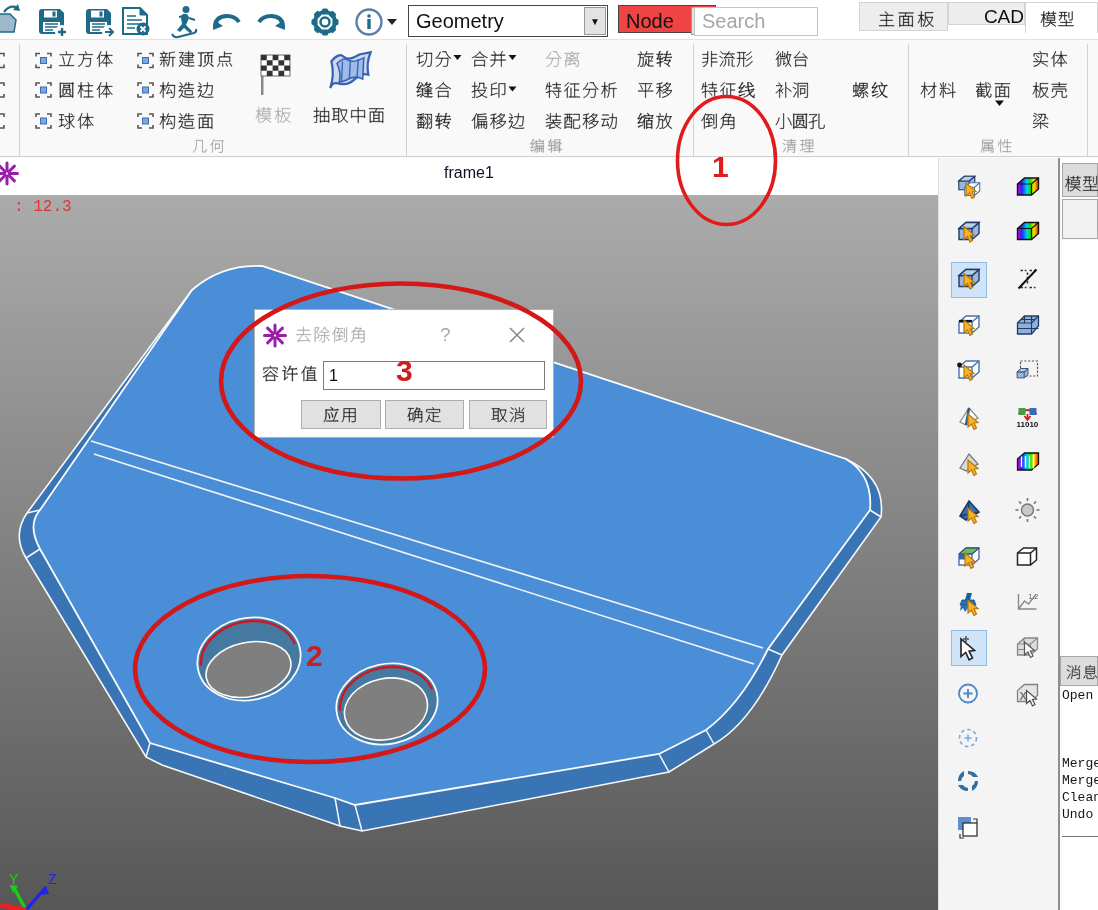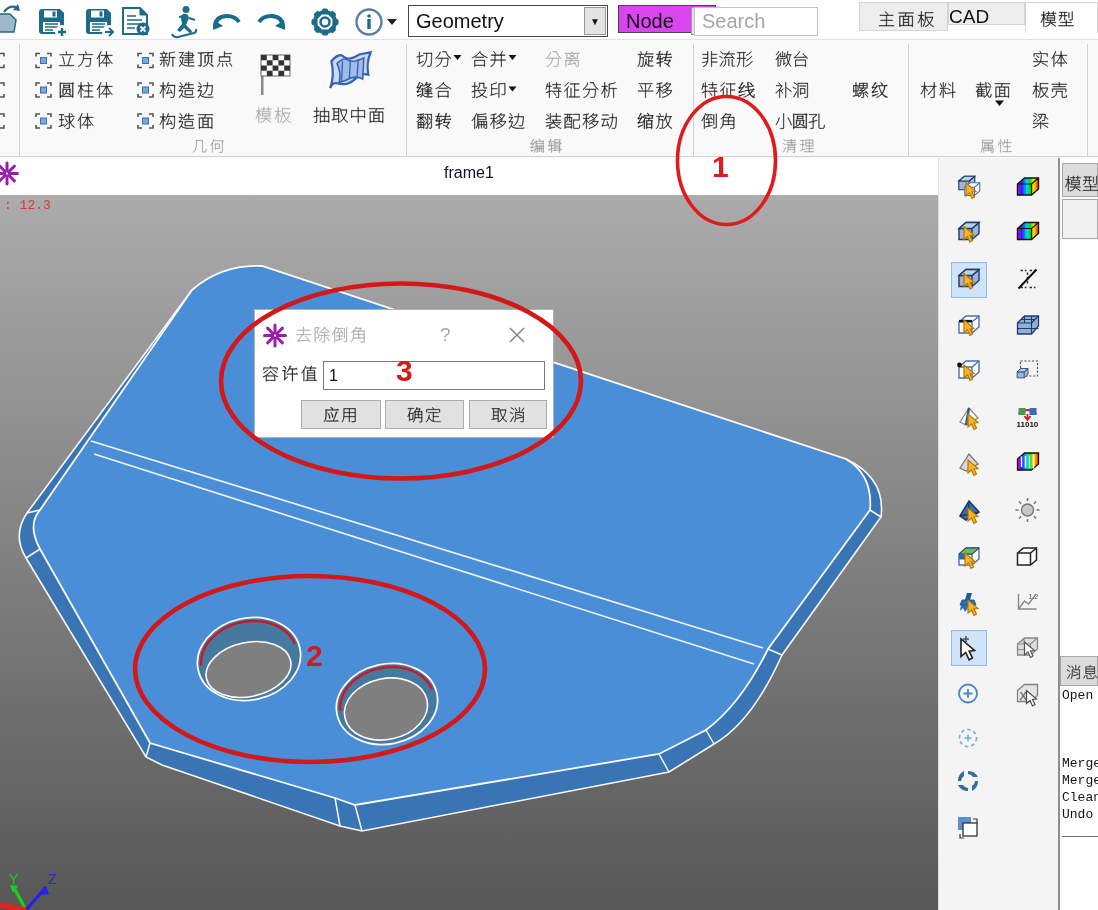--- a/index.html
+++ b/index.html
@@ -1,25 +1,25 @@
 <!DOCTYPE html>
 <html><head><meta charset="utf-8"><style>
 *{margin:0;padding:0;box-sizing:border-box}
 body{width:1098px;height:910px;position:relative;overflow:hidden;background:#fbfbfb;font-family:"Liberation Sans",sans-serif}
 .abs{position:absolute}
 </style></head><body>
 
 <div class="abs" style="left:0;top:0;width:1098px;height:40px;background:#fff;border-bottom:1px solid #e2e2e2"></div>
 <div class="abs" style="left:408px;top:5px;width:200px;height:32px;background:#fff;border:1px solid #464646;font-size:20px;color:#111;line-height:30px;padding-left:7px">Geometry</div>
 <div class="abs" style="left:584px;top:7px;width:22px;height:28px;background:#e3e3e3;border:1px solid #999;text-align:center;font-size:10px;line-height:28px;color:#111">▼</div>
-<div class="abs" style="left:618px;top:5px;width:98px;height:28px;background:#d946ef;border:1px solid #464646;font-size:20px;color:#111;line-height:30px;padding-left:7px">Node</div>
+<div class="abs" style="left:618px;top:5px;width:98px;height:28px;background:#ef4444;border:1px solid #464646;font-size:20px;color:#111;line-height:30px;padding-left:7px">Node</div>
 <div class="abs" style="left:691px;top:7px;width:22px;height:28px;background:#e3e3e3;border:1px solid #999;text-align:center;font-size:10px;line-height:28px;color:#111">▼</div>
 <div class="abs" style="left:694px;top:7px;width:124px;height:29px;background:#fff;border:1px solid #c4c4c4;font-size:20px;color:#a6a6a6;line-height:27px;padding-left:7px">Search</div>
 <div class="abs" style="left:859px;top:2px;width:89px;height:29px;background:#ededed;border:1px solid #d4d4d4"></div>
-<div class="abs" style="left:948px;top:2px;width:77px;height:23px;background:#ededed;border:1px solid #d4d4d4;text-align:left;font-size:19px;line-height:28px;color:#111">CAD</div>
+<div class="abs" style="left:948px;top:2px;width:77px;height:23px;background:#ededed;border:1px solid #d4d4d4;text-align:right;font-size:19px;line-height:28px;color:#111">CAD</div>
 <div class="abs" style="left:1025px;top:2px;width:73px;height:31px;background:#fff;border:1px solid #d4d4d4;border-bottom:none"></div>
 
 <div class="abs" style="left:0;top:41px;width:1098px;height:116px;background:#f9f9f9;border-bottom:1px solid #cfcfcf"></div>
 <div class="abs" style="left:18.5px;top:44px;width:1px;height:112px;background:#d2d2d2"></div>
 <div class="abs" style="left:405.5px;top:44px;width:1px;height:112px;background:#d2d2d2"></div>
 <div class="abs" style="left:692.5px;top:44px;width:1px;height:112px;background:#d2d2d2"></div>
 <div class="abs" style="left:907.5px;top:44px;width:1px;height:112px;background:#d2d2d2"></div>
 <div class="abs" style="left:1086.5px;top:44px;width:1px;height:112px;background:#d2d2d2"></div>
 
 <div class="abs" style="left:0;top:158px;width:1098px;height:37px;background:#fff"></div>
@@ -58,21 +58,21 @@
         <path d="M26,910 L13,886" stroke="#18d018"></path>
         <path d="M13,893l-3,-8 8,1z" fill="#18d018" stroke="none"></path>
         <path d="M26,910 L46,887" stroke="#2424e8"></path>
         <path d="M40,895l6,-9 3,8z" fill="#2424e8" stroke="none"></path>
         <path d="M26,910 L0,905" stroke="#e82020" stroke-width="5"></path>
       </g>
       <text x="9" y="884" font-size="14" fill="#18d018" font-family="Liberation Sans">Y</text>
       <text x="48" y="884" font-size="14" fill="#2424e8" font-family="Liberation Sans">Z</text>
     </svg>
 </div>
-<div class="abs" style="left:4px;top:198px;font-family:'Liberation Mono',monospace;font-size:13px;color:#e03434">: 12.3</div>
+<div class="abs" style="left:14px;top:198px;font-family:'Liberation Mono',monospace;font-size:16px;color:#e03434">: 12.3</div>
 
 <div class="abs" style="left:938px;top:158px;width:120px;height:752px;background:#f4f4f4;border-left:1px solid #e0e0e0"></div>
 <div class="abs" style="left:951px;top:261.5px;width:36px;height:36px;background:#cfe4f8;border:1px solid #90bce4"></div>
 <div class="abs" style="left:951px;top:630px;width:36px;height:36px;background:#cfe4f8;border:1px solid #90bce4"></div>
 
 <div class="abs" style="left:1058px;top:158px;width:2px;height:752px;background:#8e8e8e"></div>
 <div class="abs" style="left:1062px;top:163px;width:36px;height:34px;background:#dcdcdc;border:1px solid #a6a6a6"></div>
 <div class="abs" style="left:1062px;top:199px;width:36px;height:40px;background:#f1f1f1;border:1px solid #a8a8a8"></div>
 <div class="abs" style="left:1062px;top:240px;width:36px;height:416px;background:#fff"></div>
 <div class="abs" style="left:1060px;top:656px;width:38px;height:30px;background:#dcdcdc;border:1px solid #a6a6a6"></div>

